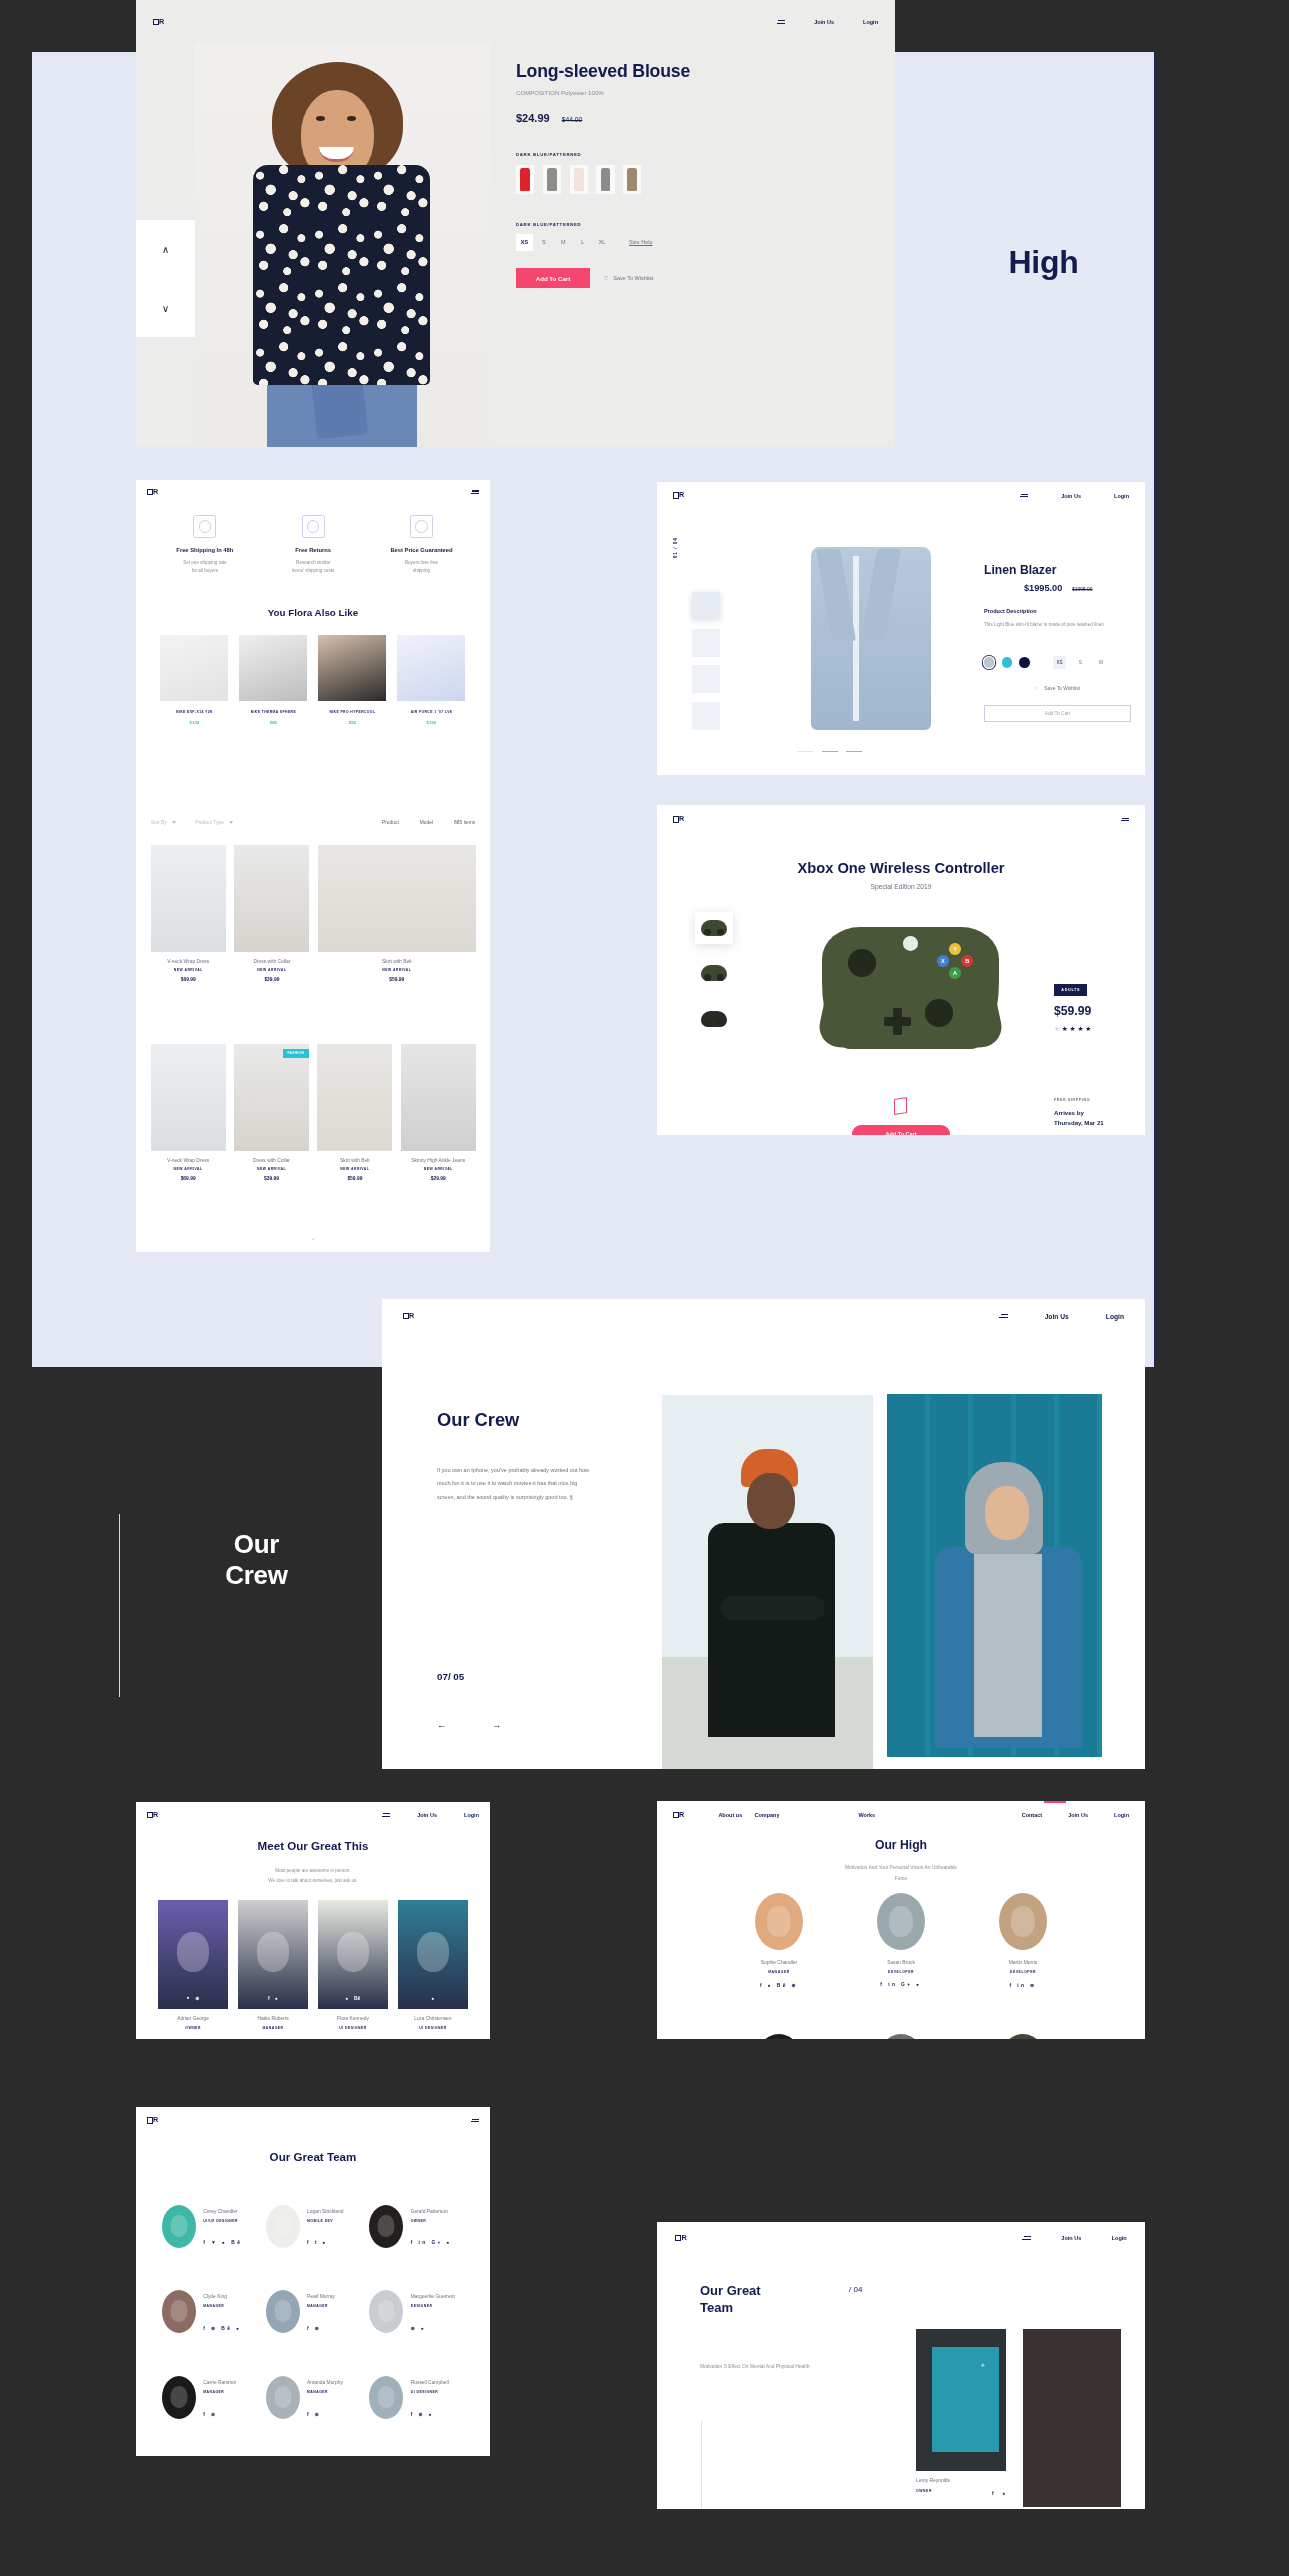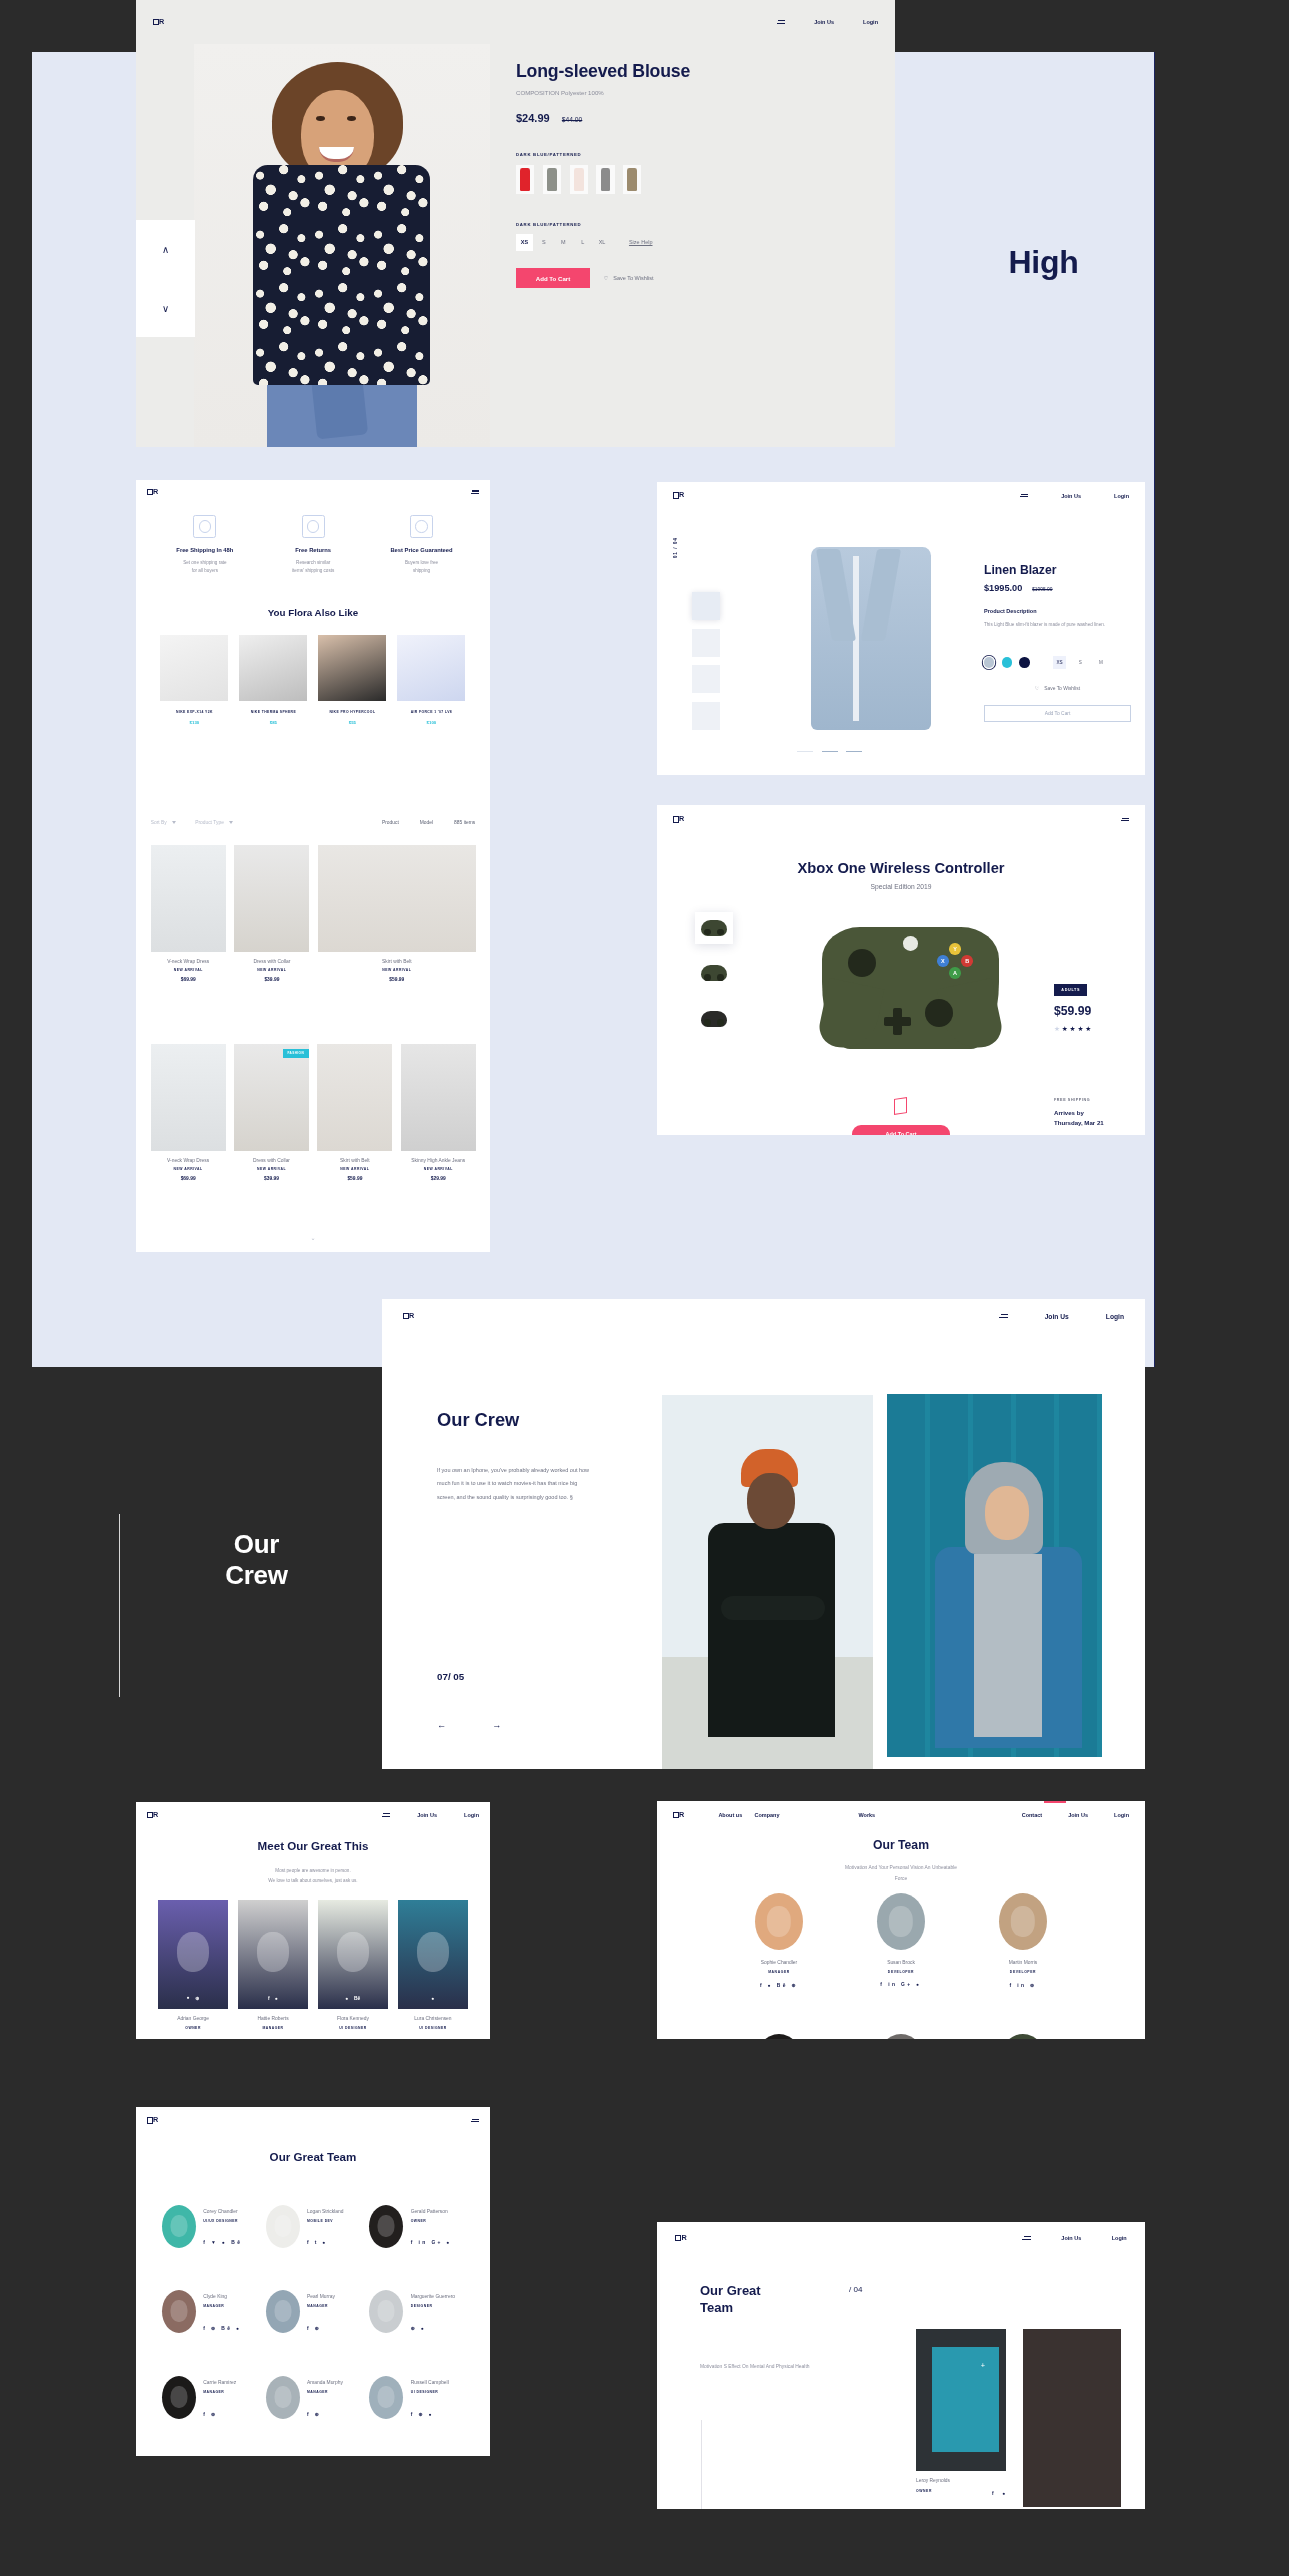--- a/index.html
+++ b/index.html
@@ -136,21 +136,21 @@
   #blazer-hero { position:absolute; left:122px; top:56px; width:183px; height:201px; }
   .bz-body { position:absolute; left:32px; top:8.5px; width:120px; height:183px; background:linear-gradient(180deg,#b8cadd 0%,#9fb6cd 100%); border-radius:8.5px 8.5px 6.1px 6.1px;}
   .bz-lapelL { position:absolute; left:45px; top:11px; width:24.4px; height:92px; background:#a9bed2; transform:skewX(10deg); border-radius:3.7px;}
   .bz-lapelR { position:absolute; left:90px; top:11px; width:24.4px; height:92px; background:#a9bed2; transform:skewX(-10deg); border-radius:3.7px;}
   .bz-gap { position:absolute; left:74px; top:18.3px; width:6.1px; height:165px; background:#e9eef4;}
   #blazer-dots { position:absolute; left:140px; top:269px; display:flex; gap:8.5px;}
   .bzdot { width:16px; height:1.2px; background:#dfe5ee;}
   .bzdot.on { background:#9fb2c9;}
   #blazer-info { position:absolute; left:327px; top:81px; width:147px;}
   #blazer-title { font-size:12.2px; font-weight:700; color:#141b4d;}
-  #blazer-price-row { margin-top:6.1px; display:flex; align-items:baseline; gap:9.8px;}
+  #blazer-price-row { margin-top:6.1px; display:flex; align-items:baseline; gap:9.8px;margin-left:40px;}
   #blazer-price { font-size:9.2px; font-weight:700; color:#141b4d;}
   #blazer-old { font-size:4.9px; color:#141b4d; text-decoration:line-through;}
   #blazer-desc-h { margin-top:14.7px; font-size:5.5px; font-weight:700; color:#141b4d;}
   #blazer-desc { margin-top:6.1px; font-size:4.6px; color:#8d8f9e; line-height:2.2;}
   #blazer-opts { margin-top:26px; display:flex; align-items:center; gap:7.3px;}
   .bz-color { width:10.4px; height:10.4px; border-radius:50%;}
   .bz-color.sel { box-shadow:0 0 0 1.2px #fff, 0 0 0 2.1px #141b4d;}
   .bz-size { width:13.4px; height:13.4px; display:flex; align-items:center; justify-content:center; font-size:4.6px; color:#6d7080;}
   .bz-size.on { background:#eef1fb; color:#141b4d;}
   #blazer-wish { margin-top:16px; display:flex; align-items:center; justify-content:center; gap:4.9px; font-size:4.9px; color:#6d7080;}
@@ -725,21 +725,21 @@
     <span class="team-nav" style="margin-left:79px">
       <span>Works</span>
     </span>
     <span class="team-nav" style="margin-left:auto;gap:26px">
       <span>Contact</span>
       <span>Join Us</span>
       <span>Login</span>
     </span>
   </div>
   <div id="team-accent"></div>
-  <div id="team-title">Our Team</div>
+  <div id="team-title">Our High</div>
   <div id="team-sub">Motivation And Your Personal Vision An Unbeatable<br>Force</div>
   <div class="team-row" id="team-row1" style="top:92px">
       <div class="tm">
         <div class="tm-av" style="background:#e0a97e">
           <div class="face" style="width:24.4px;height:30.5px;top:13.4px;background:rgba(255,255,255,.22)"></div>
         </div>
         <div class="tm-n">Sophie Chandler</div>
         <div class="tm-r">MANAGER</div>
         <div class="tm-s">f ● Bē ⊕</div>
       </div>

